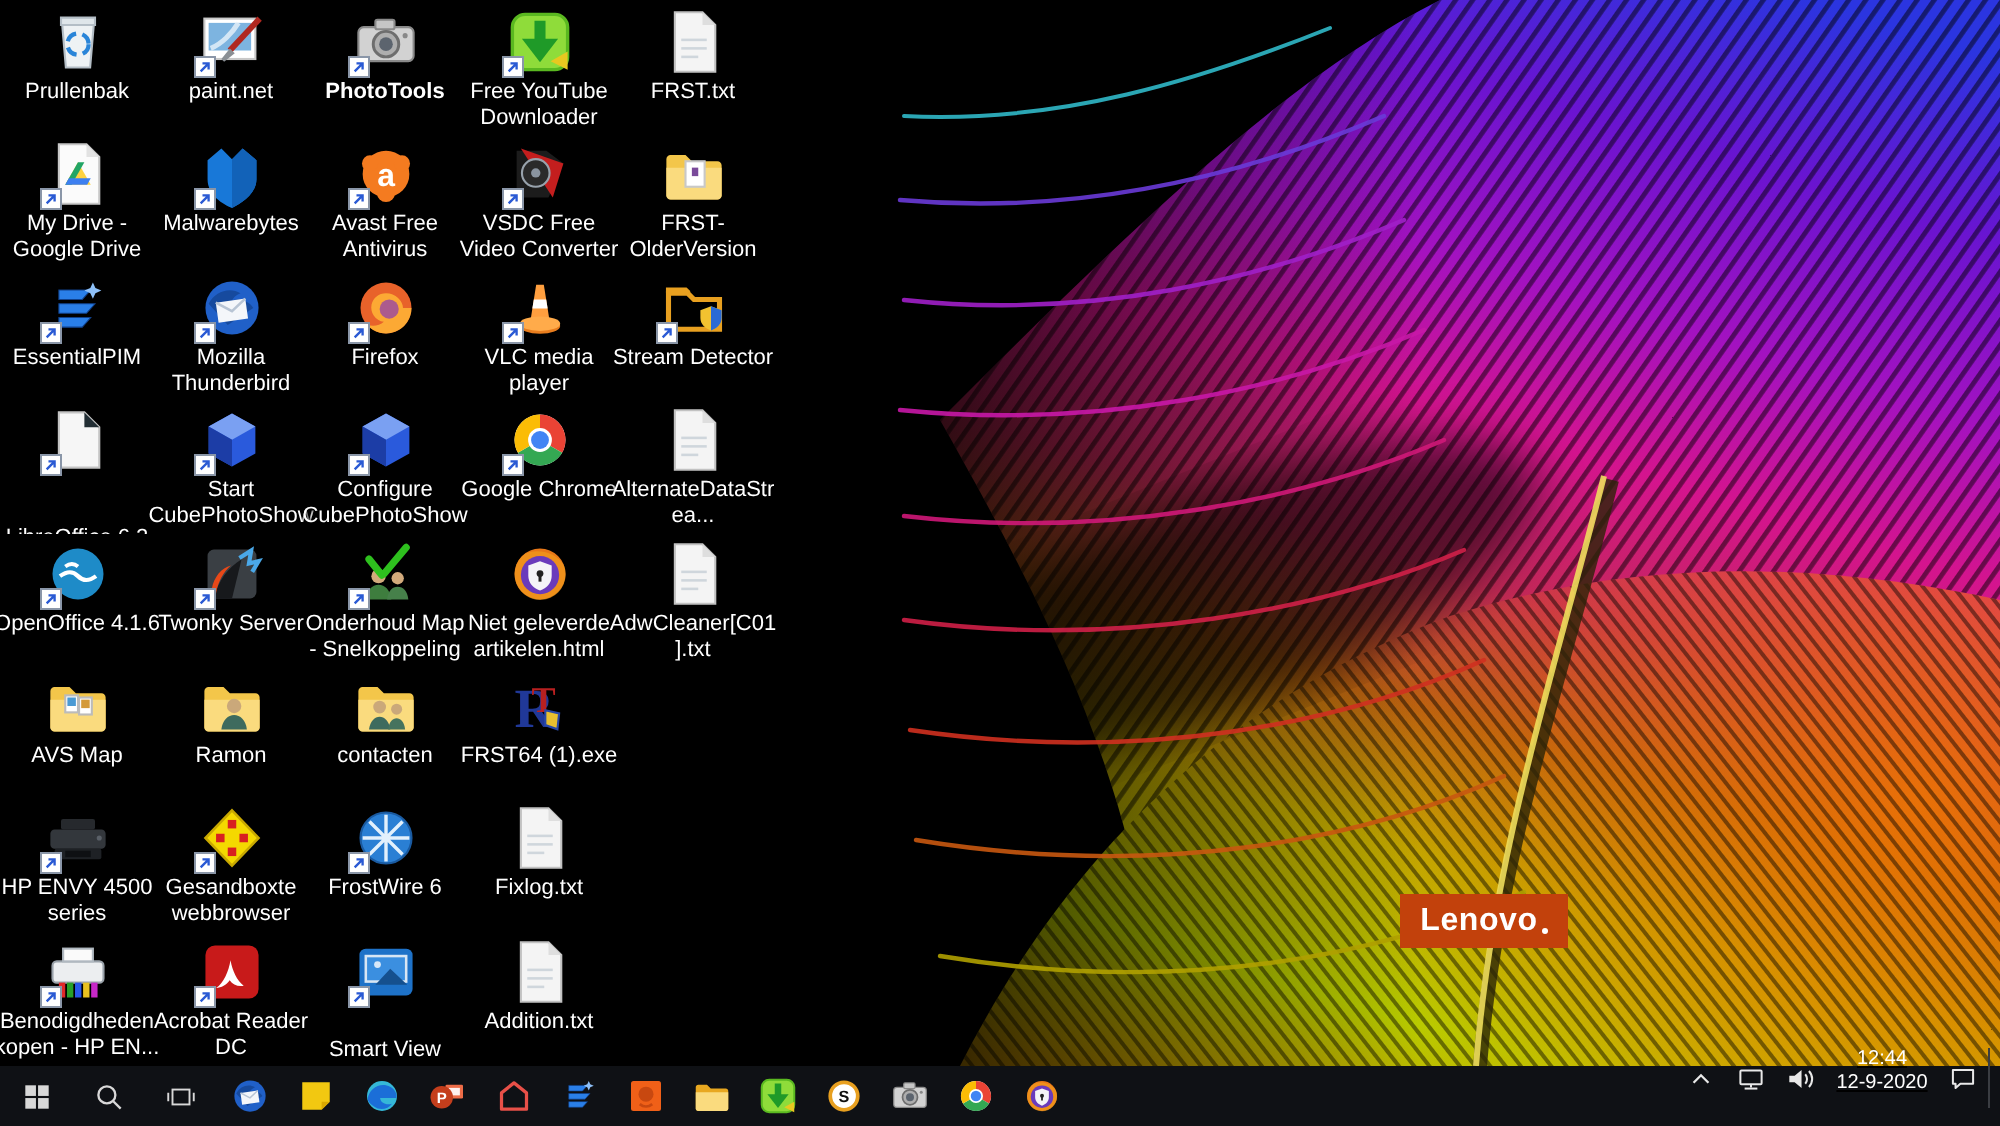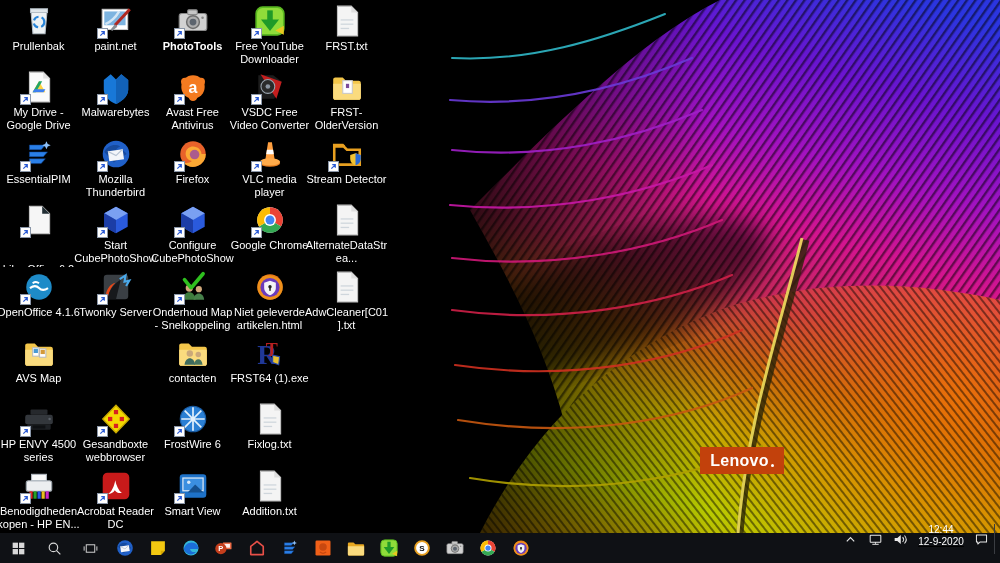--- a/index.html
+++ b/index.html
@@ -498,20 +498,31 @@
             <path d="M3 9c0-1.2.9-2 2-2h7l3 3h12c1.1 0 2 .9 2 2v14c0 1.1-.9 2-2 2H5c-1.1 0-2-.9-2-2z" fill="#f3c64a"></path>
             <path d="M3 13h26v13c0 1.1-.9 2-2 2H5c-1.1 0-2-.9-2-2z" fill="#fadb7e"></path>
             <rect x="10" y="11" width="6" height="8" fill="#fff" stroke="#bbb"></rect>
             <rect x="11" y="12" width="4" height="4" fill="#4a9ad4"></rect>
             <rect x="16.5" y="12" width="6" height="8" fill="#fff" stroke="#bbb"></rect>
             <rect x="17.5" y="13" width="4" height="4" fill="#d49a3a"></rect>
           </svg>
         </div>
         <div class="lbl">AVS Map</div>
       </div>
+      <div class="dicon" style="grid-area: 6 / 2;">
+        <div class="ic">
+          <svg viewBox="0 0 32 32" xmlns="http://www.w3.org/2000/svg">
+            <path d="M3 9c0-1.2.9-2 2-2h7l3 3h12c1.1 0 2 .9 2 2v14c0 1.1-.9 2-2 2H5c-1.1 0-2-.9-2-2z" fill="#f3c64a"></path>
+            <path d="M3 13h26v13c0 1.1-.9 2-2 2H5c-1.1 0-2-.9-2-2z" fill="#fadb7e"></path>
+            <circle cx="17" cy="16" r="3.4" fill="#caa87a"></circle>
+            <path d="M11 27c.5-4.5 3.2-6.8 6-6.8s5.5 2.3 6 6.8z" fill="#3e6b5e"></path>
+          </svg>
+        </div>
+        <div class="lbl">Ramon</div>
+      </div>
       <div class="dicon" style="grid-area: 6 / 3;">
         <div class="ic">
           <svg viewBox="0 0 32 32" xmlns="http://www.w3.org/2000/svg">
             <path d="M3 9c0-1.2.9-2 2-2h7l3 3h12c1.1 0 2 .9 2 2v14c0 1.1-.9 2-2 2H5c-1.1 0-2-.9-2-2z" fill="#f3c64a"></path>
             <path d="M3 13h26v13c0 1.1-.9 2-2 2H5c-1.1 0-2-.9-2-2z" fill="#fadb7e"></path>
             <circle cx="13" cy="16.5" r="3" fill="#caa87a"></circle>
             <path d="M8 27c.5-4 2.8-6 5-6s4.5 2 5 6z" fill="#3e6b5e"></path>
             <circle cx="21" cy="17.5" r="2.6" fill="#caa87a"></circle>
             <path d="M17 27c.4-3.5 2.2-5.2 4-5.2s3.6 1.7 4 5.2z" fill="#46735e"></path>
           </svg>
@@ -624,21 +635,21 @@
             <path d="M8.5 23.5c3.5-2 6-8 6.8-13 .9 5 3 9.5 6.2 12-2.8.4-5.2-.4-6.6-2.6-1.6 2.4-3.8 3.4-6.4 3.6z" fill="#fff"></path>
           </svg>
           <span class="sc">
             <svg viewBox="0 0 10 10">
               <path d="M2.6 7.4l4-4M3.6 3h3.4v3.4" stroke="#2a5ad4" stroke-width="1.3" fill="none"></path>
             </svg>
           </span>
         </div>
         <div class="lbl">Acrobat Reader DC</div>
       </div>
-      <div class="dicon" style="grid-area: 8 / 3;">
+      <div class="dicon" style="grid-area: 8 / 3; justify-content: space-between;">
         <div class="ic">
           <svg viewBox="0 0 32 32" xmlns="http://www.w3.org/2000/svg">
             <rect x="3.5" y="5" width="25" height="22" rx="3" fill="#1e72c8"></rect>
             <rect x="6.5" y="8.5" width="19" height="12" fill="#3b8fe0" stroke="#d8e6f4" stroke-width="1.2"></rect>
             <path d="M18 14.5l8 7.5H11z" fill="#15508e"></path>
             <circle cx="12" cy="12.5" r="1.6" fill="#d8e8f8"></circle>
           </svg>
           <span class="sc">
             <svg viewBox="0 0 10 10">
               <path d="M2.6 7.4l4-4M3.6 3h3.4v3.4" stroke="#2a5ad4" stroke-width="1.3" fill="none"></path>

